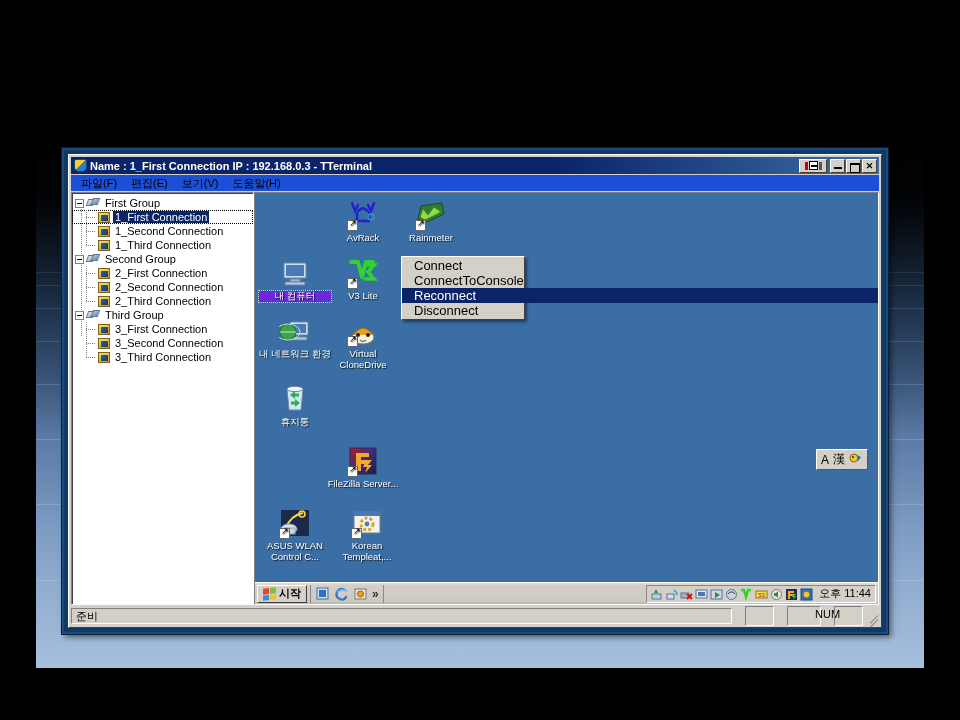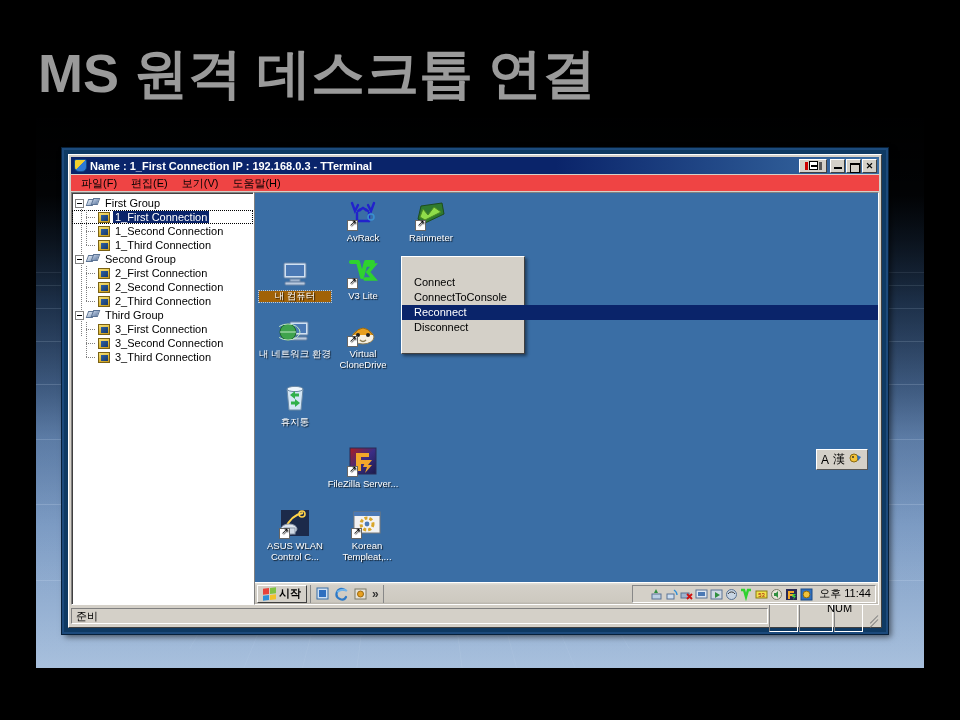--- a/index.html
+++ b/index.html
@@ -72,21 +72,21 @@
   .pin-box { width:9px; height:9px; border:1px solid #000; background:#fff; position:relative;}
   .pin-box:after{content:"";position:absolute;left:1px;top:3px;width:6px;height:2px;background:#000;}
   .pin-dark { width:3px; height:8px; background:#555; }
   .mm { font-family:"Liberation Sans",sans-serif; }
   .mm.min:after{content:"";position:absolute;left:3px;bottom:3px;width:8px;height:2px;background:#000;}
   .mm.max:after{content:"";position:absolute;left:3px;top:3px;width:8px;height:7px;border:1px solid #000;border-top-width:2px;}
 
   
   #menubar {
     height:16px; flex:0 0 16px; margin:1px 2px 0 2px;
-    background:#ef4444; display:flex; align-items:center;
+    background:#1d4ed8; display:flex; align-items:center;
     font-size:11px; color:#000; padding-left:3px;
   }
   .menu-item { padding:1px 7px; white-space:nowrap; }
 
   
   #body-area { flex:1 1 auto; margin:1px 2px 0 2px; display:flex; position:relative; }
 
   
   #treepanel {
     width:183px; flex:0 0 183px; background:#fff;
@@ -120,60 +120,60 @@
   
   .trunk { position:absolute; left:9px; width:1px; background:repeating-linear-gradient(to bottom,#808080 0 1px,transparent 1px 2px); }
 
   
   #rdp { flex:1 1 auto; background:#3a6ea5; position:relative; overflow:hidden;
          border:1px solid #808080; border-right-color:#fff; border-bottom-color:#fff; }
   #desk { position:absolute; left:0; top:0; right:0; bottom:22px; }
   .dicon { position:absolute; width:72px; text-align:center; color:#fff; font-size:9.5px; line-height:10.5px;
            text-shadow:1px 1px 1px rgba(0,0,0,0.8); }
   .dicon .gfx { width:32px; height:32px; margin:0 auto 2px auto; position:relative; }
-  .dicon.sel .cap { background:#a16207; outline:1px dotted #ccc; padding:0 7px;}
+  .dicon.sel .cap { background:#6d28d9; outline:1px dotted #ccc; padding:0 7px;}
   .shortcut { position:absolute; left:0; bottom:0; width:11px; height:11px; background:#fff; border:1px solid #666; }
   .shortcut:after{ content:"\2197"; position:absolute; left:1px; top:-3px; font-size:9px; color:#000; }
 
   
   #taskbar { position:absolute; left:0; right:0; bottom:0; height:22px;
     background:linear-gradient(to bottom,#e3e1da 0%,#d4d0c8 12%,#cdc9c0 88%,#b8b4ac 100%);
     border-top:1px solid #fff; display:flex; align-items:center; padding:0 2px; gap:3px; }
   #startbtn { display:flex; align-items:center; gap:3px; height:18px; padding:0 5px;
     background:#d4d0c8; border:1px solid #fff; border-right-color:#404040; border-bottom-color:#404040;
     font-size:11px; font-weight:bold; color:#000; }
   .winlogo { width:13px; height:12px; display:grid; grid-template-columns:1fr 1fr; grid-template-rows:1fr 1fr; gap:1px; transform:skewY(-6deg); }
   .winlogo i { display:block; }
   .ql { display:flex; align-items:center; gap:4px; padding:0 4px; border-left:1px solid #888; border-right:1px solid #888; height:18px; }
   .qli { width:15px; height:15px; position:relative; }
   #tray { margin-left:auto; display:flex; align-items:center; gap:2px; height:18px;
-    border:1px solid #888; border-right-color:#fff; border-bottom-color:#fff; padding:0 4px 0 17px; background:#d4d0c8; }
+    border:1px solid #888; border-right-color:#fff; border-bottom-color:#fff; padding:0 4px 0 3px; background:#d4d0c8; }
   .ti { width:13px; height:13px; position:relative; }
   #clock { font-size:11px; color:#000; margin-left:4px; white-space:nowrap; }
 
   
   #imebar { position:absolute; right:10px; bottom:112px; display:flex; align-items:center; gap:2px;
     background:#d4d0c8; border:1px solid #fff; border-right-color:#555; border-bottom-color:#555;
     padding:1px 3px; font-size:12px; color:#000; }
   #imebar .cell { padding:0 1px; }
 
   
   #ctxmenu { position:absolute; left:146px; top:63px; width:124px; background:#d4d0c8;
     border:1px solid #fff; border-right-color:#404040; border-bottom-color:#404040;
-    box-shadow:2px 2px 3px rgba(0,0,0,0.45); font-size:11px; padding:18px 0; z-index:40; }
+    box-shadow:2px 2px 3px rgba(0,0,0,0.45); font-size:13px; padding:1px 0; z-index:40; }
   .ctxitem { height:15px; line-height:15px; padding:0 6px 0 12px; color:#000; white-space:nowrap; }
   .ctxitem.hl { background:#0a246a; color:#fff; }
 
   
   #statusbar { flex:0 0 18px; height:18px; margin:2px; display:flex; align-items:center;
     background:#d4d0c8; font-size:11px; color:#000; }
   #status-text { flex:1 1 auto;
      border:1px solid #808080; border-right-color:#fff; border-bottom-color:#fff;
      height:16px; line-height:14px; padding-left:4px; }
-  .sb-pane { width:26px; height:32px; border:1px solid #808080; border-right-color:#fff; border-bottom-color:#fff; margin-left:1px;padding-left:27px;}
+  .sb-pane { width:26px; height:20px; border:1px solid #808080; border-right-color:#fff; border-bottom-color:#fff; margin-left:13px;padding-left:27px;}
   .sb-pane.num { width:34px; text-align:center; line-height:14px; }
   #grip { width:14px; height:16px; margin-left:2px; position:relative; }
   #grip:before,#grip:after{content:"";position:absolute;right:1px;width:11px;height:1px;background:#808080;transform:rotate(-45deg);transform-origin:right;}
   #grip:before{bottom:4px;} #grip:after{bottom:8px;}
 </style>
 </head>
 <body>
 
 <div id="slide">
 
@@ -195,21 +195,20 @@
       <div class="gl vl" style="left: 372.96px; top: 150px; height: 440px; transform: rotate(-7.5deg); opacity: 0.38;"></div>
       <div class="gl vl" style="left: 372.96px; top: 150px; height: 440px; transform: rotate(7.5deg); opacity: 0.38;"></div>
       <div class="gl vl" style="left: 372.96px; top: 150px; height: 440px; transform: rotate(15deg); opacity: 0.35;"></div>
       <div class="gl vl" style="left: 372.96px; top: 150px; height: 440px; transform: rotate(22.5deg); opacity: 0.33;"></div>
       <div class="gl vl" style="left: 372.96px; top: 150px; height: 440px; transform: rotate(30deg); opacity: 0.3;"></div>
       <div class="gl vl" style="left: 372.96px; top: 150px; height: 440px; transform: rotate(37.5deg); opacity: 0.28;"></div>
       <div class="gl vl" style="left: 372.96px; top: 150px; height: 440px; transform: rotate(45deg); opacity: 0.25;"></div>
       <div class="gl vl" style="left: 372.96px; top: 150px; height: 440px; transform: rotate(52.5deg); opacity: 0.23;"></div>
     </div>
 
-  <div id="title">MS 원격 데스크톱 연결</div>
 
   <div id="win">
     <div id="win-inner">
 
       <div id="titlebar">
         <span id="tb-icon">
             <span class="shield"></span>
           </span>
         <span id="tb-title">Name : 1_First Connection  IP : 192.168.0.3 - TTerminal</span>
         <span id="tb-buttons">

